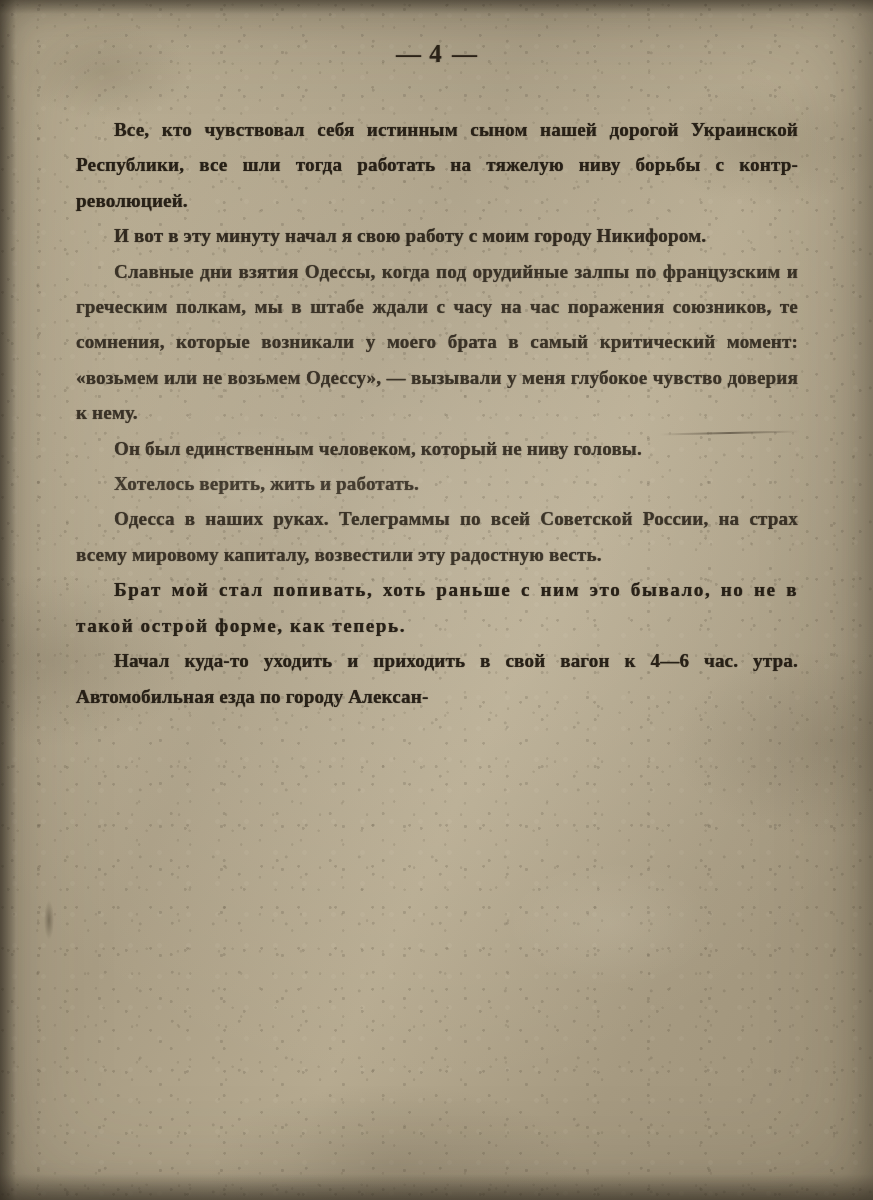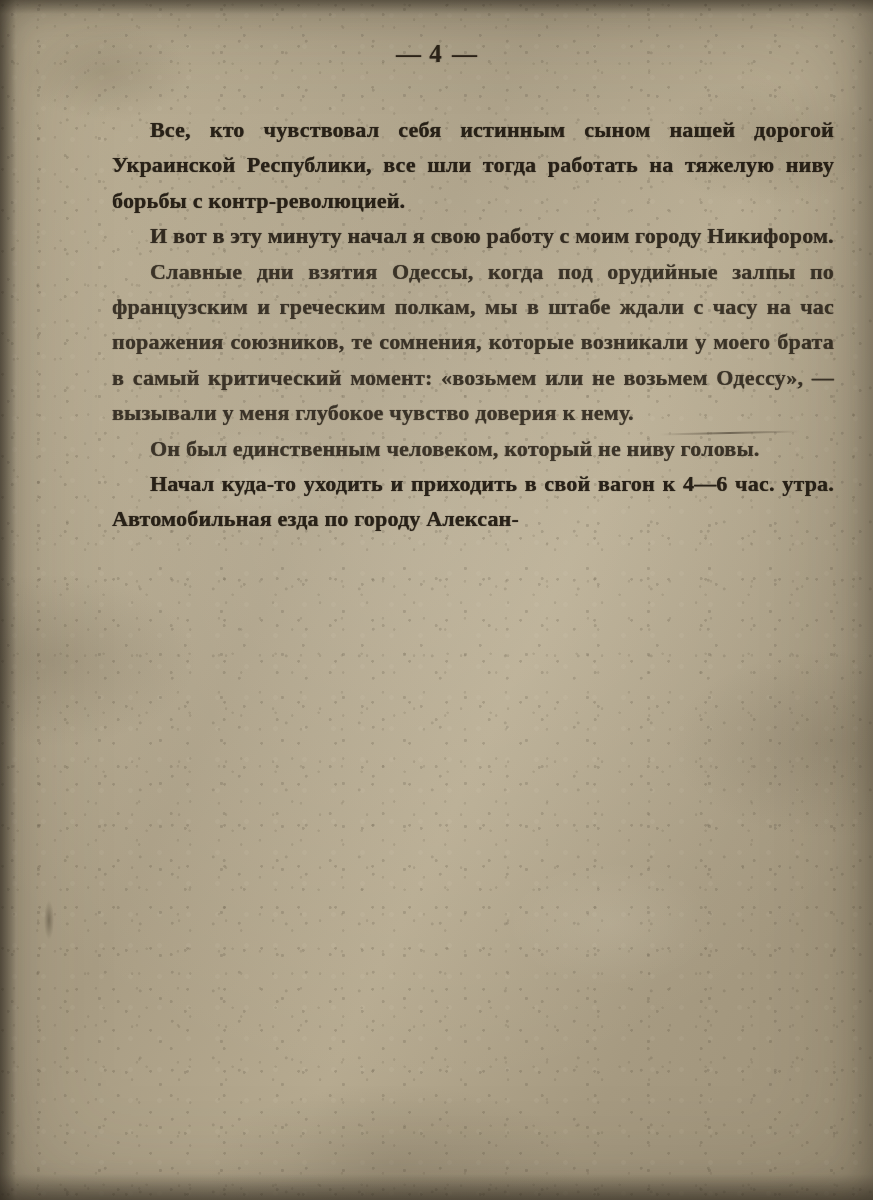--- a/index.html
+++ b/index.html
@@ -106,30 +106,29 @@
     text-shadow: 0 0 1.2px rgba(40,32,22,0.55);
   }
   .folio .dash { letter-spacing: 0; }
 
   .textblock {
     position: absolute;
     top: 112px;
     left: 76px;
     width: 722px;
     color: #241d14;
-    font-size: 22px;
+    font-size: 19px;
     line-height: 35.4px;
     text-align: justify;
     text-justify: inter-word;
     font-weight: bold;
     letter-spacing: 0.2px;
     text-shadow:
       0 0 0.9px rgba(35,28,19,0.75),
       0.4px 0.3px 0.7px rgba(30,24,16,0.35);
-    margin-left: 36px;
   }
   .textblock p {
     margin: 0;
     text-indent: 38px;
   }
   
   .ink-1 { opacity: 0.97; }
   .ink-2 { opacity: 0.90; }
   .ink-3 { opacity: 0.84; }
   .ink-4 { opacity: 0.78; }
@@ -172,20 +171,23 @@
     <span class="dash">—</span>
     <span>4</span>
     <span class="dash">—</span>
   </div>
 
   <div class="textblock">
     <p class="ink-1">Все, кто чувствовал себя истинным сыном нашей дорогой Украинской Республики, все шли тогда работать на тяжелую ниву борьбы с контр-революцией.</p>
     <p class="ink-2">И вот в эту минуту начал я свою работу с моим городу Никифором.</p>
     <p class="ink-3">Славные дни взятия Одессы, когда под орудийные залпы по французским и греческим полкам, мы в штабе ждали с часу на час поражения союзников, те сомнения, которые возникали у моего брата в самый критический момент: «возьмем или не возьмем Одессу», — вызывали у меня глубокое чувство доверия к нему.</p>
     <p class="ink-3">Он был единственным человеком, который не ниву головы.</p>
+    <p class="ink-4">Хотелось верить, жить и работать.</p>
+    <p class="ink-3">Одесса в наших руках. Телеграммы по всей Советской России, на страх всему мировому капиталу, возвестили эту радостную весть.</p>
+    <p class="ink-1 wide">Брат мой стал попивать, хоть раньше с ним это бывало, но не в такой острой форме, как теперь.</p>
     <p class="ink-1">Начал куда-то уходить и приходить в свой вагон к 4—6 час. утра. Автомобильная езда по городу Алексан-</p>
   </div>
 
   <div class="scratch"></div>
   <div class="smudge"></div>
 
   <div class="left-edge"></div>
   <div class="top-edge"></div>
   <div class="bottom-edge"></div>
   <div class="vignette"></div>

